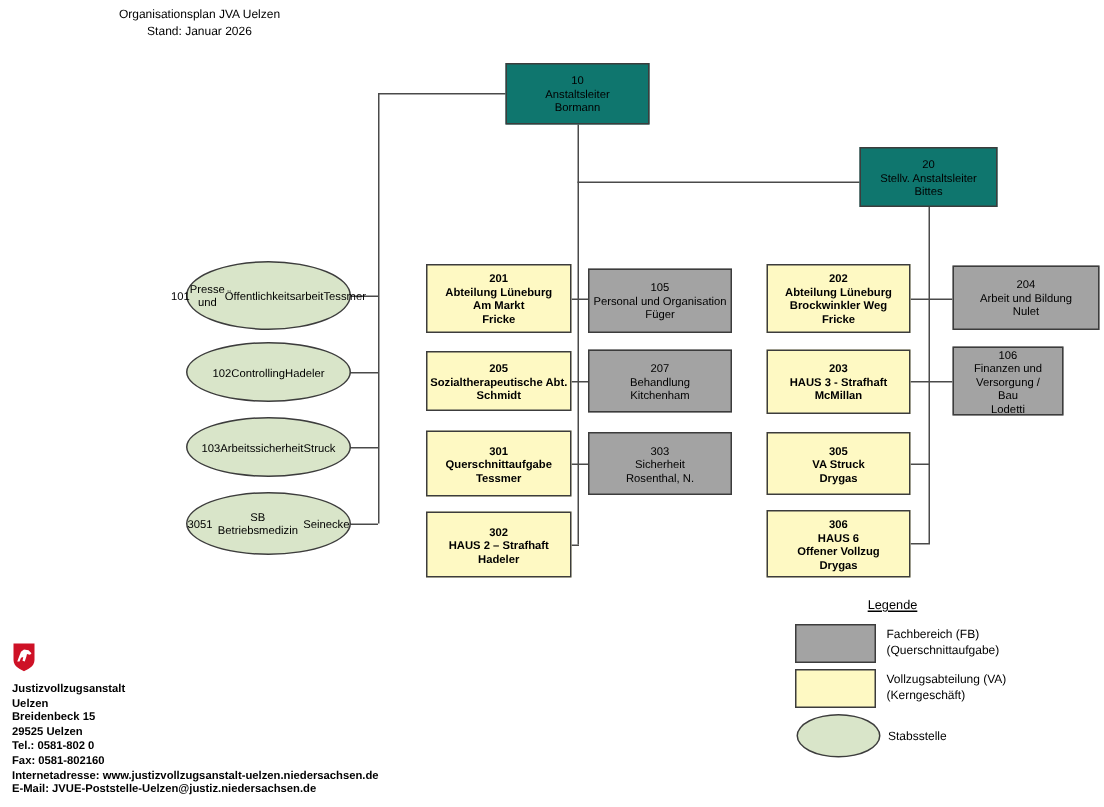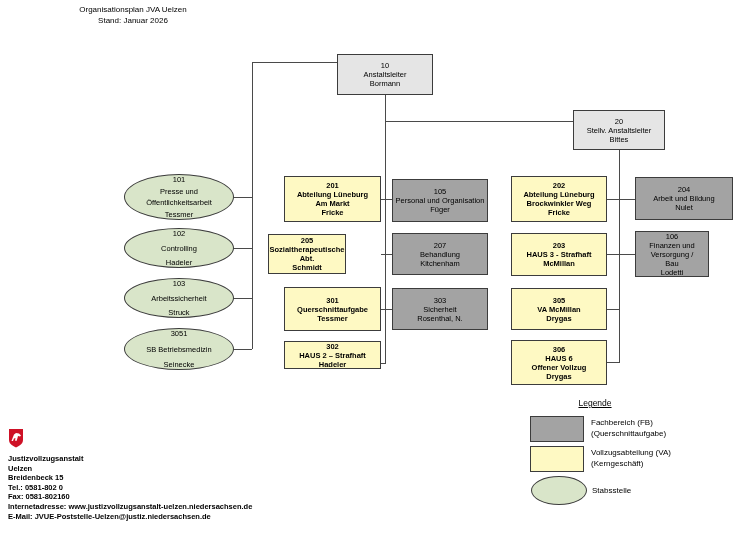--- a/index.html
+++ b/index.html
@@ -9,26 +9,26 @@
   }
   .title{
     position:absolute;left:40px;top:4px;width:186px;text-align:center;
     font-size:8px;line-height:11px;
   }
   .node{
     position:absolute;border:1px solid #3c3c3c;box-sizing:border-box;
     display:flex;flex-direction:column;justify-content:center;align-items:center;
     text-align:center;font-size:7.5px;line-height:9px;
   }
-  .leader{background:#e5e5e5;margin-top:12px;}
+  .leader{background:#0f766e;}
   .va{background:#fef9c3;font-weight:bold;}
   .fb{background:#a3a3a3;}
   .stab{
     position:absolute;background:#D9E5C9;border:1px solid #3c3c3c;border-radius:50%;
-    box-sizing:border-box;display:flex;flex-direction:column;justify-content:space-between;
+    box-sizing:border-box;display:flex;justify-content:center;
     align-items:center;text-align:center;font-size:7.5px;line-height:9px;
   }
   .cl{position:absolute;background:#4a4a4a;}
   .legend-title{
     position:absolute;left:560px;top:398px;width:70px;text-align:center;
     font-size:8.5px;text-decoration:underline;
   }
   .lg-swatch{position:absolute;border:1px solid #3c3c3c;box-sizing:border-box;}
   .lg-label{position:absolute;font-size:8px;line-height:11px;}
   .footer{
@@ -96,31 +96,31 @@
     <div>SB Betriebsmedizin</div>
     <div>Seinecke</div>
   </div>
 
   <div class="node va" style="left:284px;top:176px;width:97px;height:46px">
     <div>201</div>
     <div>Abteilung Lüneburg</div>
     <div>Am Markt</div>
     <div>Fricke</div>
   </div>
-  <div class="node va" style="left:268px;top:234px;width:78px;height:40px">
+  <div class="node va" style="left:284px;top:234px;width:97px;height:40px">
     <div>205</div>
     <div>Sozialtherapeutische Abt.</div>
     <div>Schmidt</div>
   </div>
   <div class="node va" style="left:284px;top:287px;width:97px;height:44px">
     <div>301</div>
     <div>Querschnittaufgabe</div>
     <div>Tessmer</div>
   </div>
-  <div class="node va" style="left:284px;top:341px;width:97px;height:28px">
+  <div class="node va" style="left:284px;top:341px;width:97px;height:44px">
     <div>302</div>
     <div>HAUS 2 – Strafhaft</div>
     <div>Hadeler</div>
   </div>
 
   <div class="node fb" style="left:392px;top:179px;width:96px;height:43px">
     <div>105</div>
     <div>Personal und Organisation</div>
     <div>Füger</div>
   </div>
@@ -141,21 +141,21 @@
     <div>Brockwinkler Weg</div>
     <div>Fricke</div>
   </div>
   <div class="node va" style="left:511px;top:233px;width:96px;height:43px">
     <div>203</div>
     <div>HAUS 3 - Strafhaft</div>
     <div>McMillan</div>
   </div>
   <div class="node va" style="left:511px;top:288px;width:96px;height:42px">
     <div>305</div>
-    <div>VA McMillan</div>
+    <div>VA Struck</div>
     <div>Drygas</div>
   </div>
   <div class="node va" style="left:511px;top:340px;width:96px;height:45px">
     <div>306</div>
     <div>HAUS 6</div>
     <div>Offener Vollzug</div>
     <div>Drygas</div>
   </div>
 
   <div class="node fb" style="left:635px;top:177px;width:98px;height:43px">
@@ -187,19 +187,20 @@
   </div>
 
   <svg class="coat" viewBox="0 0 16 20">
     <path d="M1 1 h14 v11 c0 4.5 -5 6.5 -7 7.5 c-2 -1 -7 -3 -7 -7.5 Z" fill="#CE1126"></path>
     <path d="M3.5 13 l1.5-4 1-2.5 2-1.5 3 .5 2 2 -1 1 -2 -.5 -.5 2 -1 3 -1.5 -.5 .5 -2.5 -1.5 .5 -1 2.5 Z" fill="#ffffff"></path>
   </svg>
   <div class="footer">
     <div>Justizvollzugsanstalt</div>
     <div>Uelzen</div>
     <div>Breidenbeck 15</div>
+    <div>29525 Uelzen</div>
     <div>Tel.: 0581-802 0</div>
     <div>Fax: 0581-802160</div>
     <div>Internetadresse: www.justizvollzugsanstalt-uelzen.niedersachsen.de</div>
     <div>E-Mail: JVUE-Poststelle-Uelzen@justiz.niedersachsen.de</div>
   </div>
 
 </div>
 
 </body></html>

